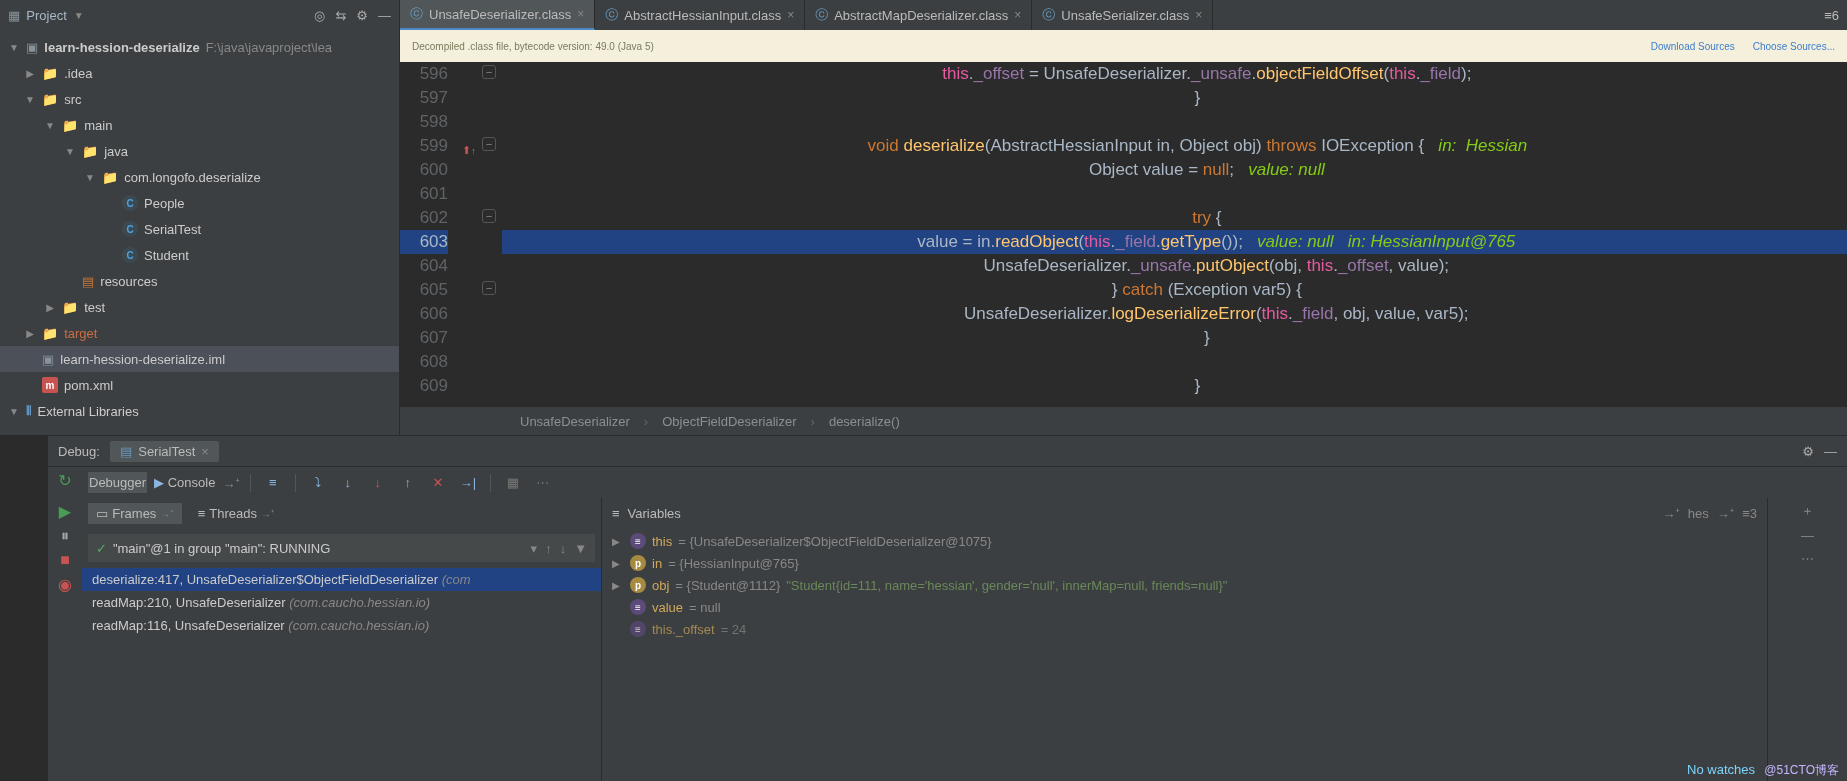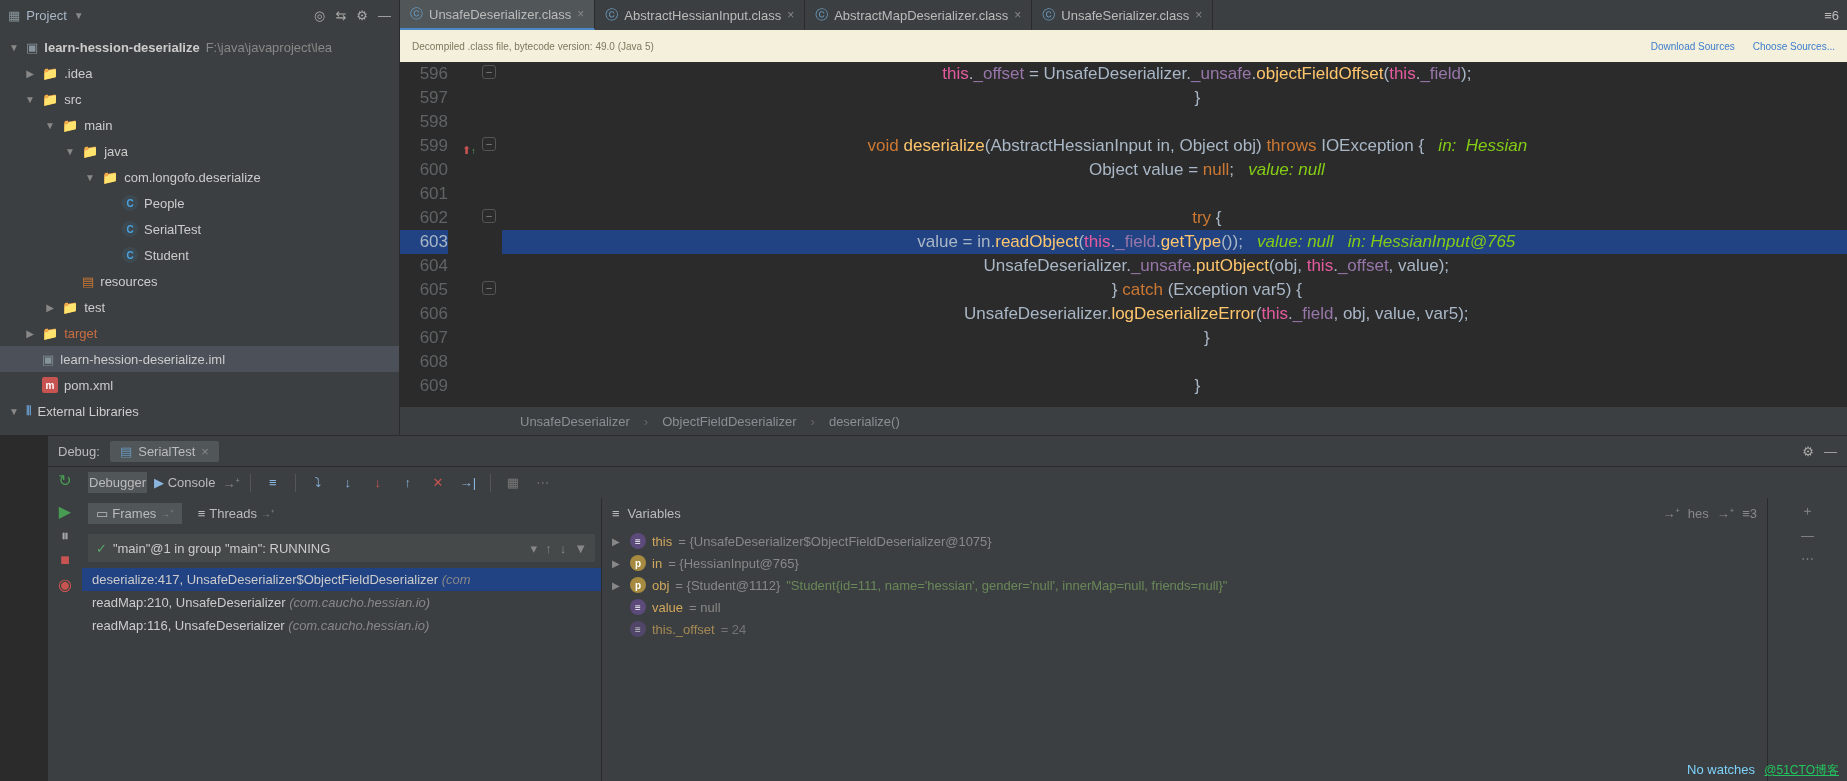--- a/index.html
+++ b/index.html
@@ -110,21 +110,21 @@
 .var-row { display: flex; align-items: center; padding: 3px 10px; gap: 6px; color: #ccc; }
 .var-row .vchev { color: #888; font-size: 10px; width: 12px; }
 .var-row .vicon { width: 16px; height: 16px; border-radius: 50%; display: inline-flex; align-items: center; justify-content: center; font-size: 10px; font-weight: bold; }
 .vicon.field { background: #5b4a7a; color: #fff; }
 .vicon.param { background: #a68a3f; color: #fff; }
 .var-name { color: #d0a85c; }
 .var-val { color: #888; }
 .var-str { color: #6a8759; }
 .no-watch { position: absolute; right: 12px; bottom: 4px; color: #7dd3fc; }
 
-.watermark { position: absolute; right: 8px; bottom: 2px; color: #22c55e; font-size: 12px; text-decoration: underline; }
+.watermark { position: absolute; right: 8px; bottom: 2px; color: #c4b5fd; font-size: 12px; }
 .watches-col { width: 80px; border-left: 1px solid #2b2b2b; display: flex; flex-direction: column; align-items: center; padding-top: 4px; gap: 8px; color: #888; }
 </style>
 </head>
 <body>
 
 <div class="project-panel">
   <div class="project-header">
     <span class="icon-proj">▦</span>
     <span>Project</span>
     <span class="chev">▼</span>

